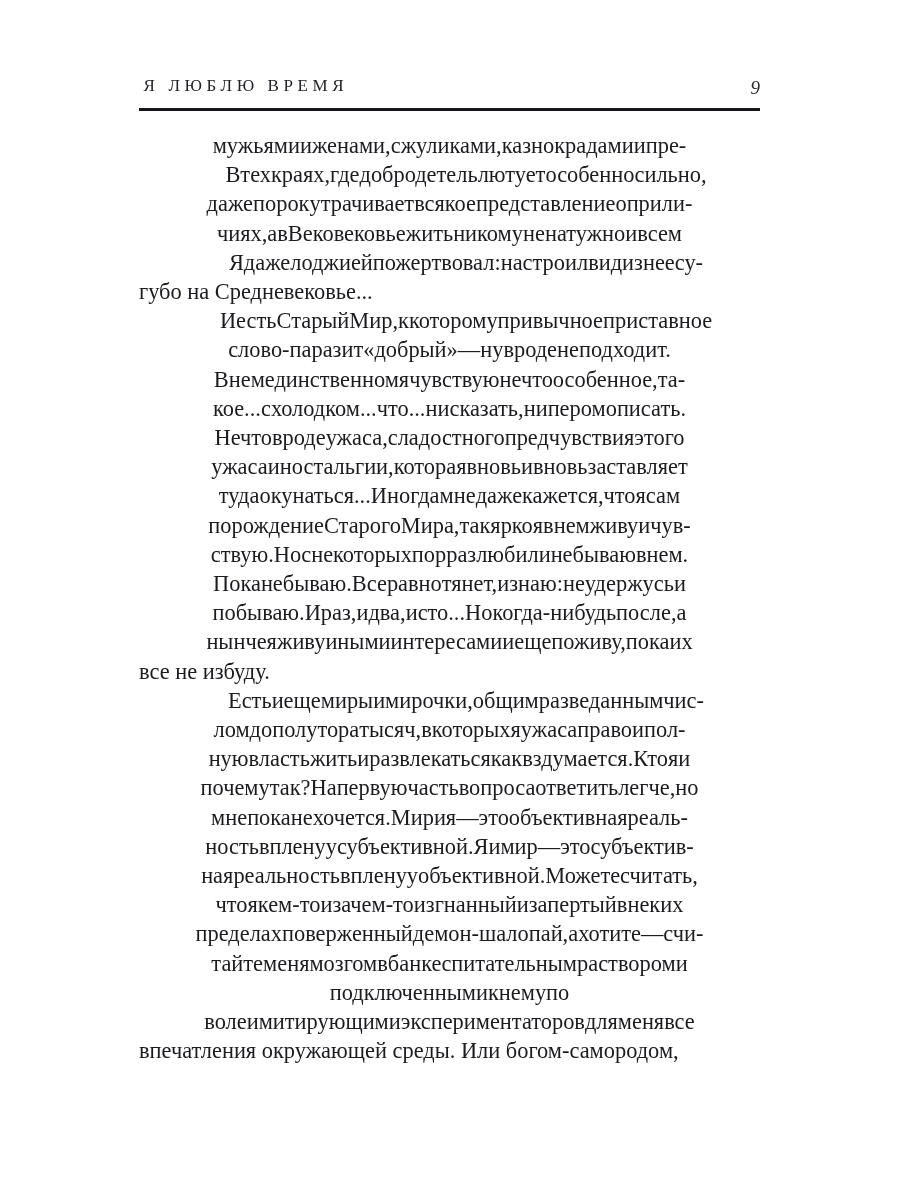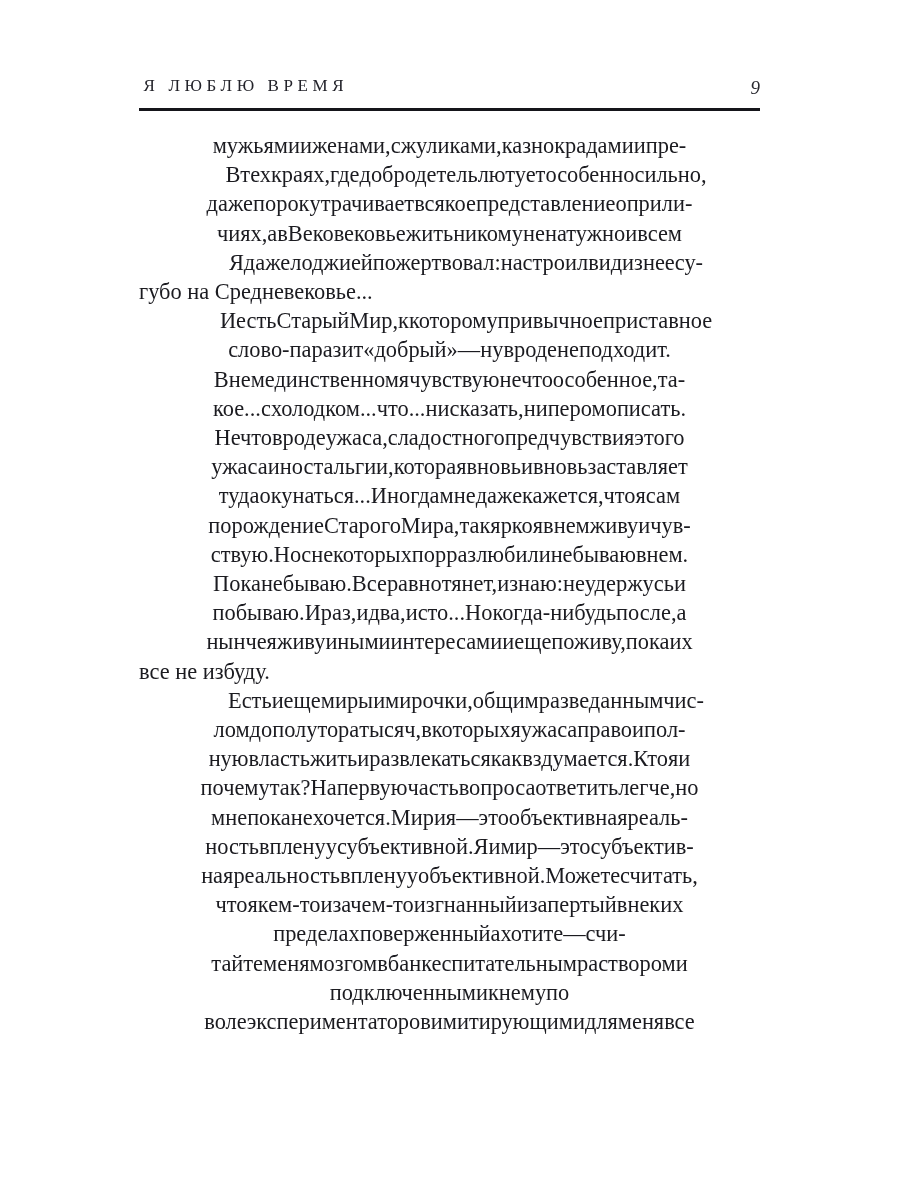--- a/index.html
+++ b/index.html
@@ -371,20 +371,21 @@
         <span>зачем-то</span>
         <span>изгнанный</span>
         <span>и</span>
         <span>запертый</span>
         <span>в</span>
         <span>неких</span>
       </div>
       <div class="line just">
         <span>пределах</span>
         <span>поверженный</span>
+        <span>демон-шалопай,</span>
         <span>а</span>
         <span>хотите</span>
         <span>—</span>
         <span>счи-</span>
       </div>
       <div class="line just">
         <span>тайте</span>
         <span>меня</span>
         <span>мозгом</span>
         <span>в</span>
@@ -395,21 +396,22 @@
         <span>и</span>
       </div>
       <div class="line just">
         <span>подключенными</span>
         <span>к</span>
         <span>нему</span>
         <span>по</span>
       </div>
       <div class="line just">
         <span>воле</span>
+        <span>имитирующими</span>
         <span>экспериментаторов</span>
-        <span>имитирующими</span>
         <span>для</span>
         <span>меня</span>
         <span>все</span>
       </div>
+      <div class="line">впечатления окружающей среды. Или богом-самородом,</div>
     </div>
 
 </div>
 
 </body></html>

